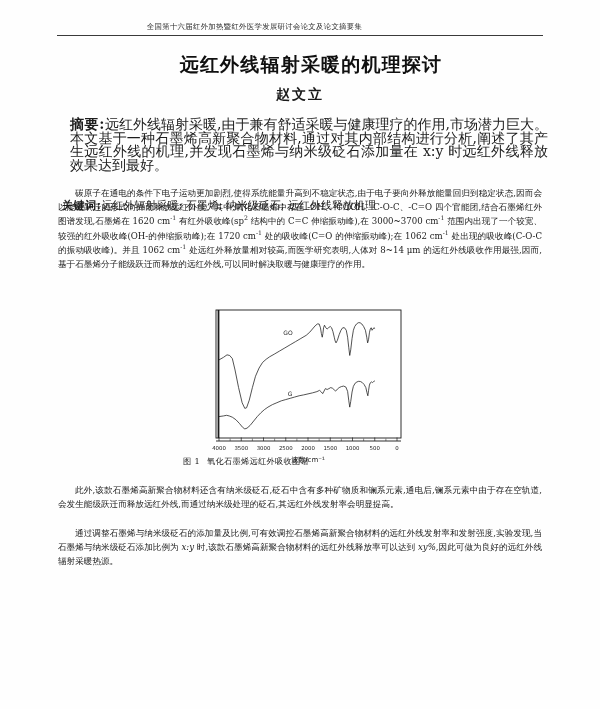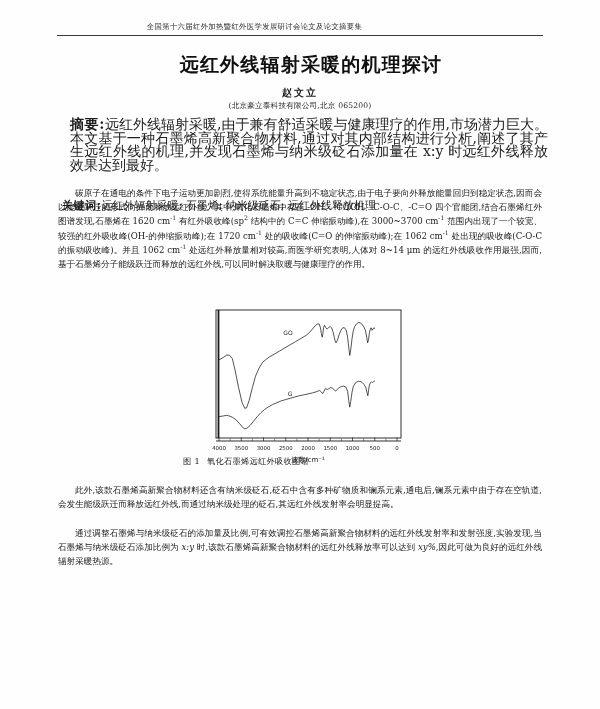--- a/index.html
+++ b/index.html
@@ -54,21 +54,21 @@
     letter-spacing: 1.2px;
     color: #101010;
     font-family: "DejaVu Sans", "Liberation Sans", sans-serif;
     padding-left: 11px;
   }
   .author {
     position: absolute;
     left: 0; top: 86px;
     width: 600px;
     text-align: center;
-    font-size: 10px;
+    font-size: 14px;
     font-weight: bold;
     letter-spacing: 2px;
     color: #1a1a1a;
   }
   .affiliation {
     position: absolute;
     left: 0; top: 101px;
     width: 600px;
     text-align: center;
     font-size: 7.6px;
@@ -146,21 +146,20 @@
 </head>
 <body>
 
 <div class="page">
 
   <div class="runhead">全国第十六届红外加热暨红外医学发展研讨会论文及论文摘要集</div>
   <div class="runhead-rule"></div>
 
   <div class="title">远红外线辐射采暖的机理探讨</div>
   <div class="author">赵文立</div>
-  <div class="affiliation">(北京豪立泰科技有限公司,北京 065200)</div>
 
   <div class="abstract">
     <span class="lead">摘要:</span><span>远红外线辐射采暖,由于兼有舒适采暖与健康理疗的作用,市场潜力巨大。本文基于一种石墨烯高新聚合物材料,通过对其内部结构进行分析,阐述了其产生远红外线的机理,并发现石墨烯与纳米级砭石添加量在 x:y 时远红外线释放效果达到最好。</span>
   </div>
 
   <div class="keywords">
     <span class="lead">关键词:</span><span>远红外辐射采暖; 石墨烯; 纳米级砭石; 远红外线释放机理</span>
   </div>
 
   <div class="body-para" id="para-1"><span class="indent"></span><span>碳原子在通电的条件下电子运动更加剧烈,使得系统能量升高到不稳定状态,由于电子要向外释放能量回归到稳定状态,因而会以能级跃迁的形式向外而释放远红外线。其中,氧化石墨烯中存在 -OH、-COOH、C-O-C、-C=O 四个官能团,结合石墨烯红外图谱发现,石墨烯在 1620 cm</span><sup>-1</sup><span> 有红外吸收峰(sp</span><sup>2</sup><span> 结构中的 C=C 伸缩振动峰),在 3000~3700 cm</span><sup>-1</sup><span> 范围内出现了一个较宽、较强的红外吸收峰(OH-的伸缩振动峰);在 1720 cm</span><sup>-1</sup><span> 处的吸收峰(C=O 的伸缩振动峰);在 1062 cm</span><sup>-1</sup><span> 处出现的吸收峰(C-O-C 的振动吸收峰)。并且 1062 cm</span><sup>-1</sup><span> 处远红外释放量相对较高,而医学研究表明,人体对 8~14 μm 的远红外线吸收作用最强,因而,基于石墨烯分子能级跃迁而释放的远红外线,可以同时解决取暖与健康理疗的作用。</span></div>

